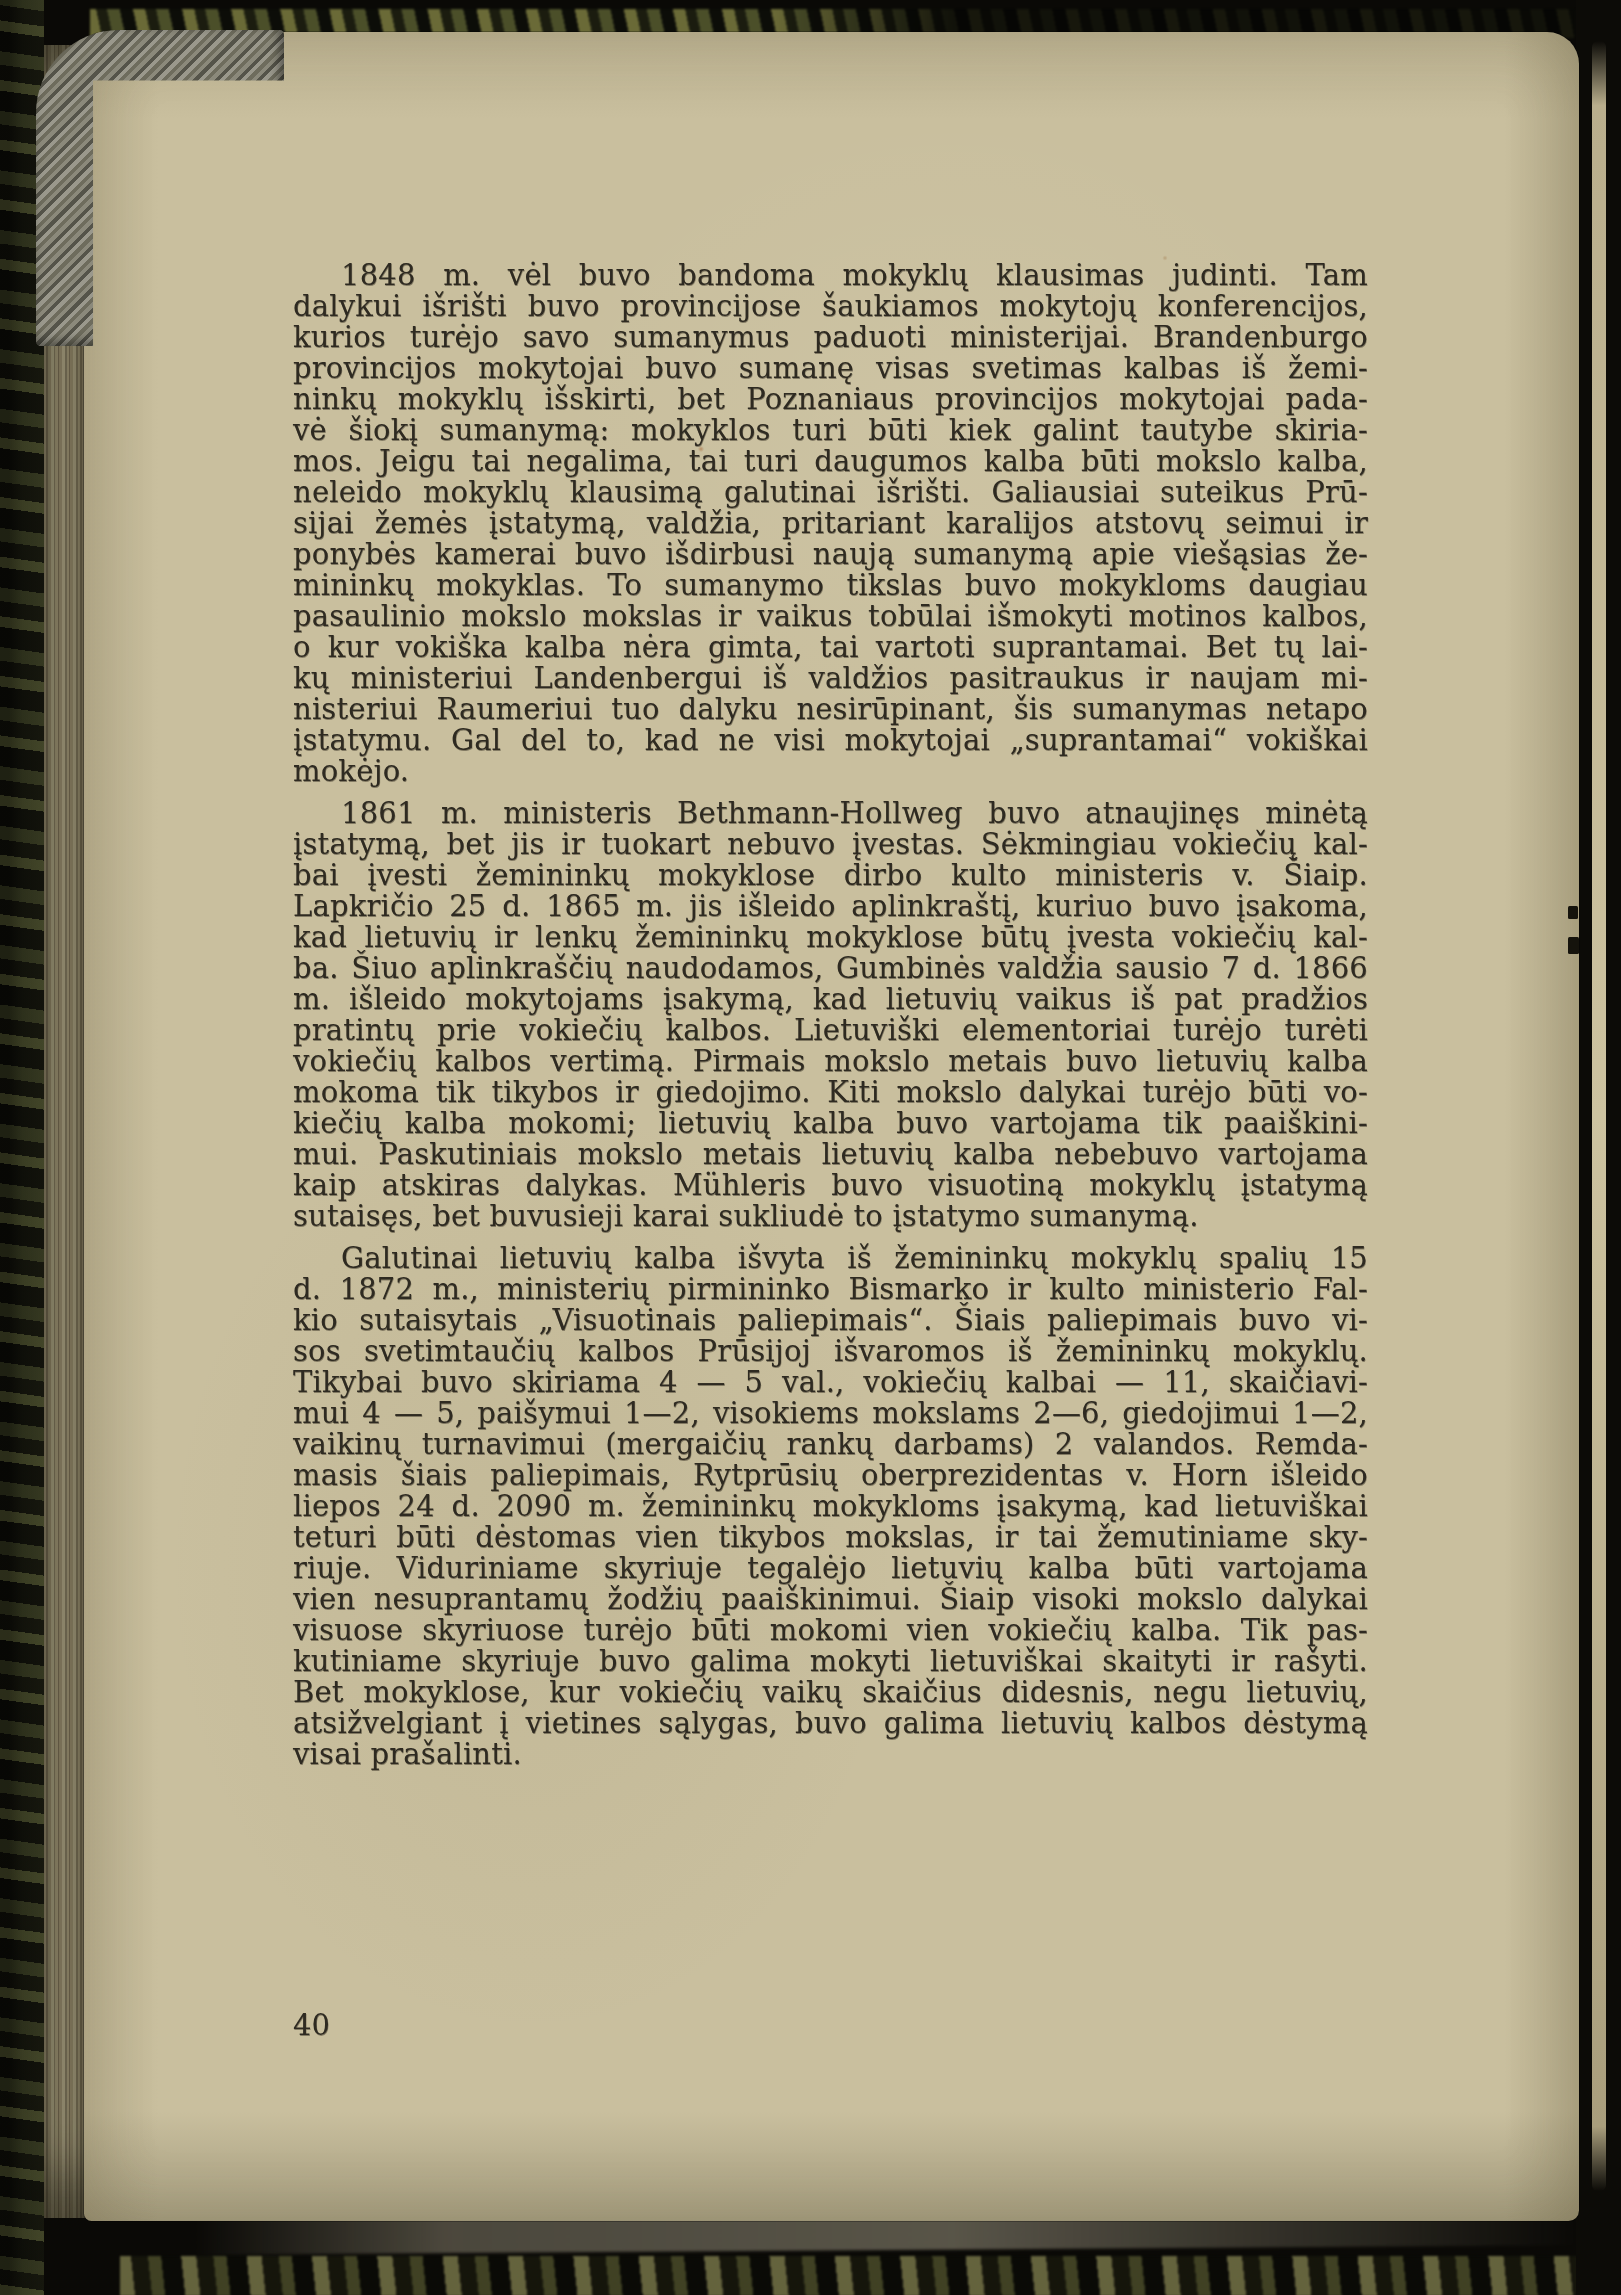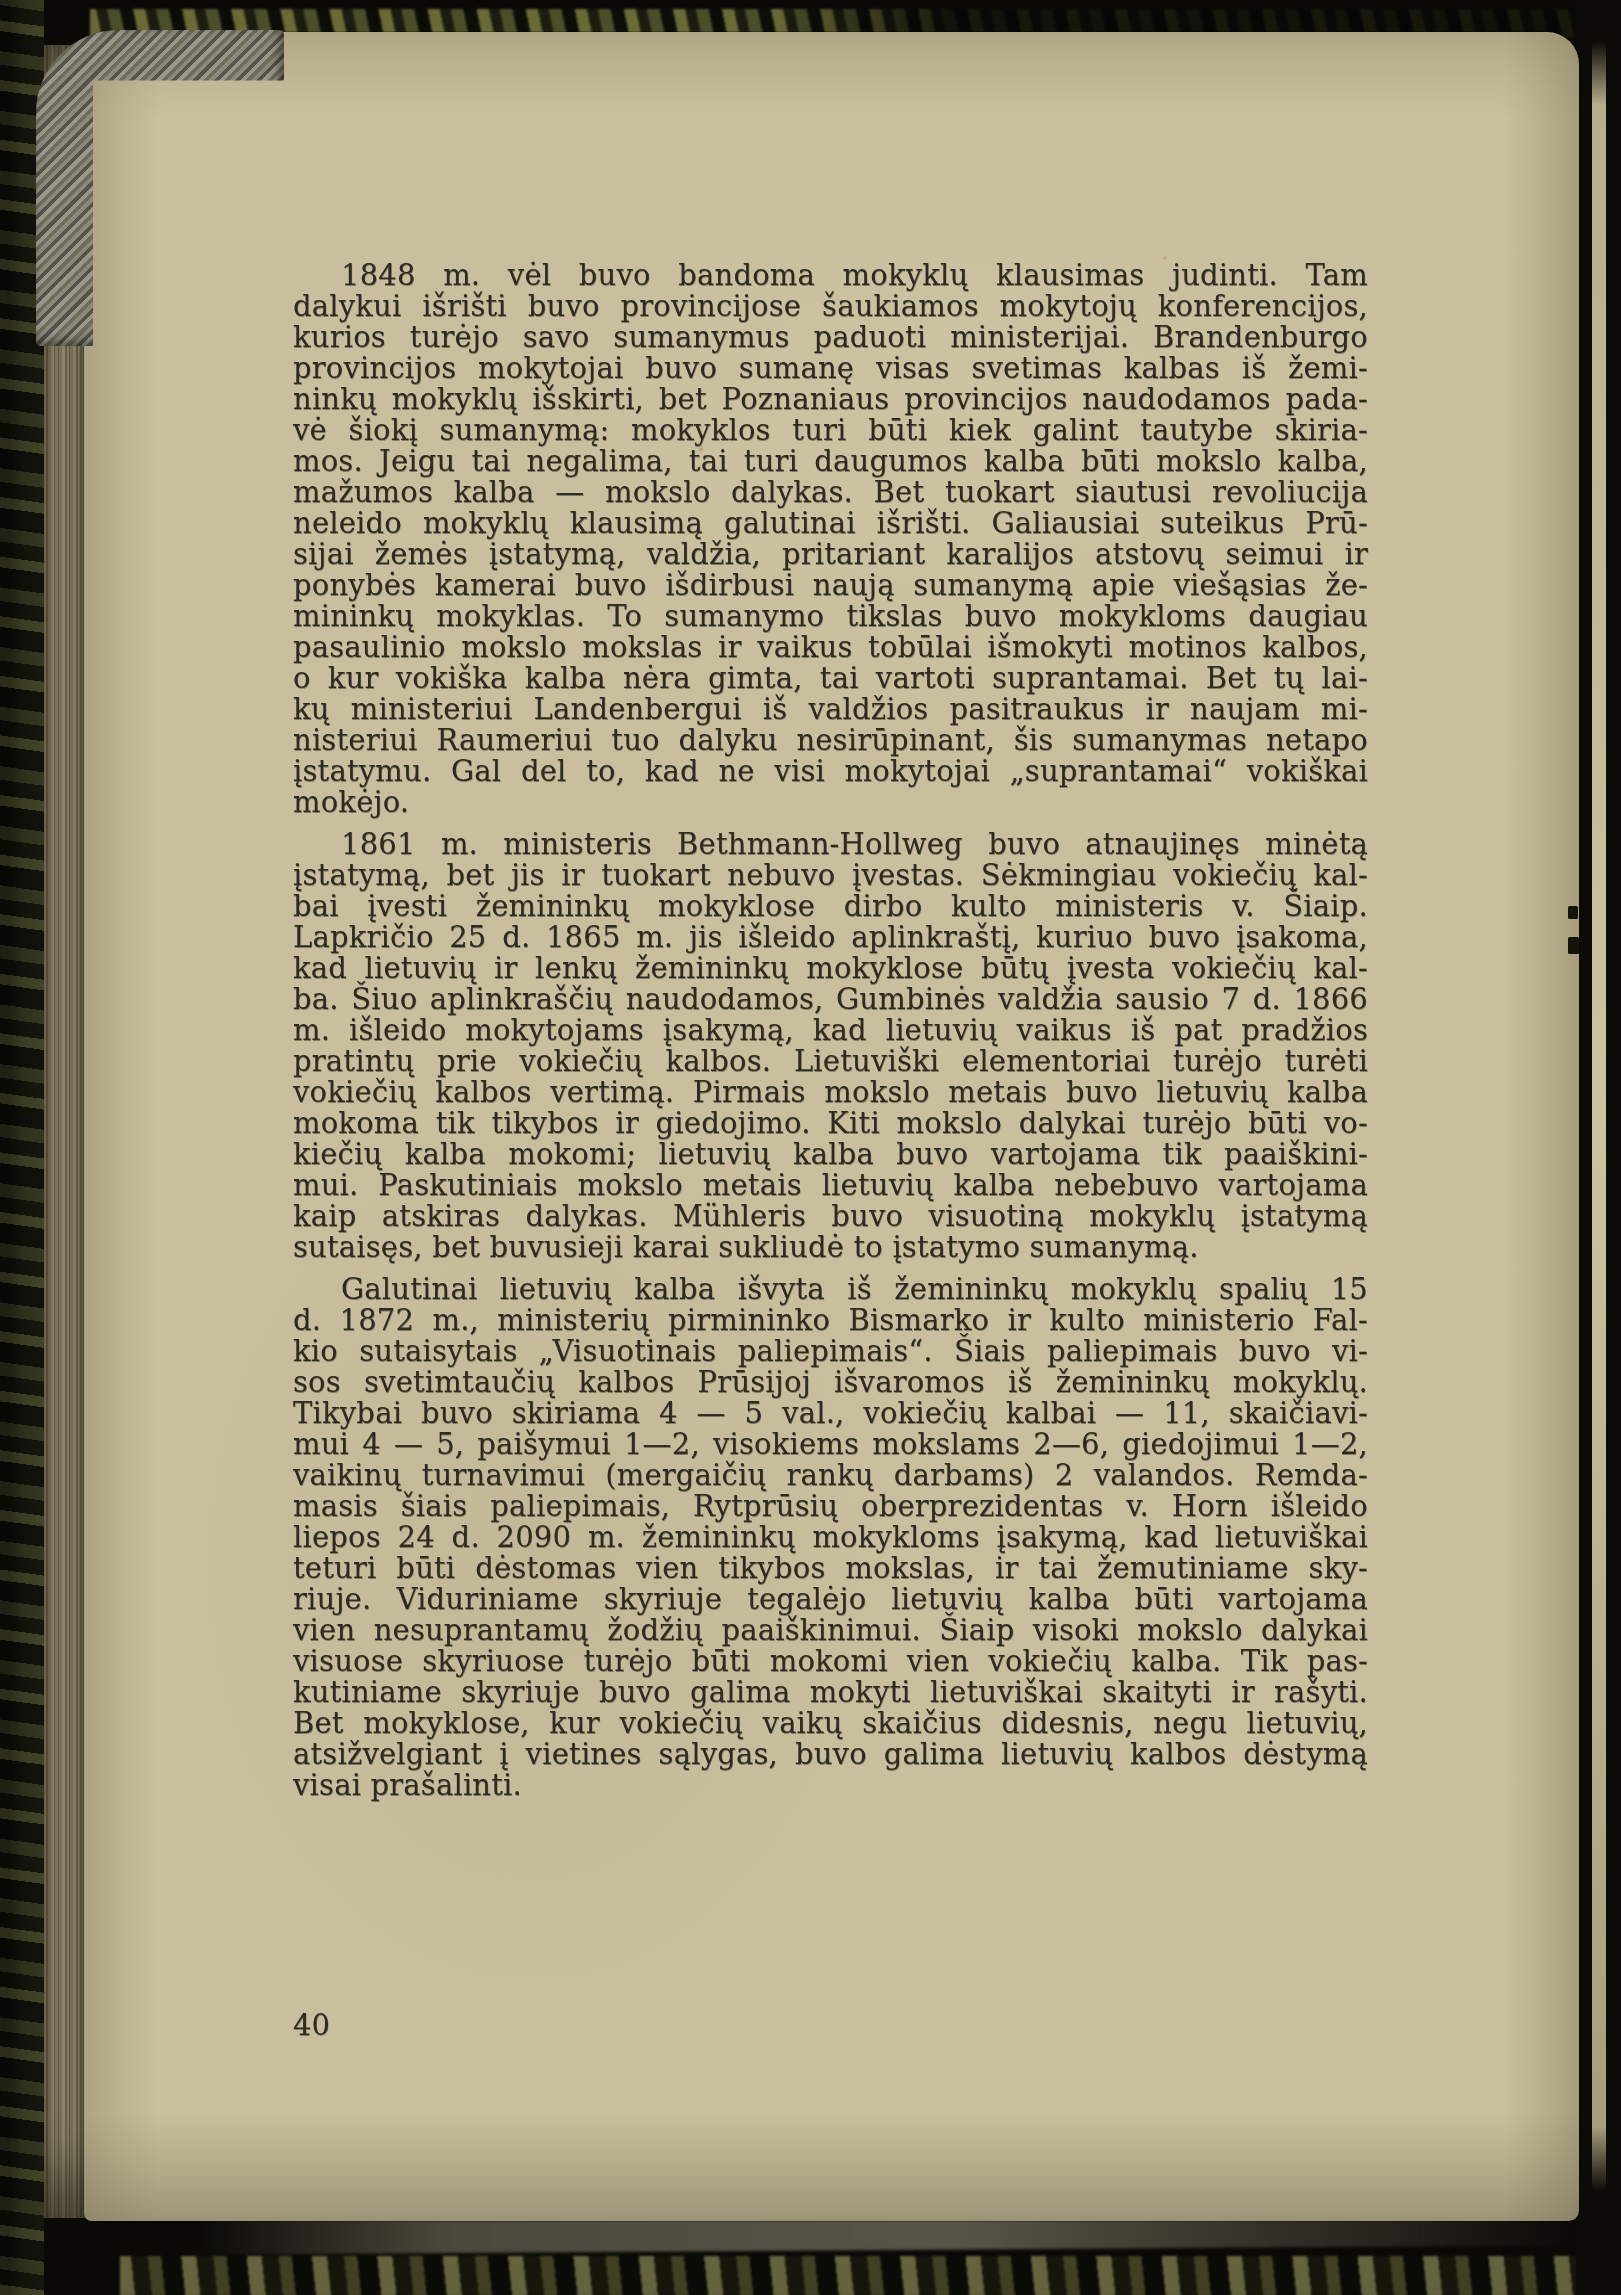--- a/index.html
+++ b/index.html
@@ -151,24 +151,23 @@
   <div class="page-stack-left"></div>
   <div class="page-stack-bottom"></div>
 
   <div class="paper">
     <div class="textblock">
         <div class="para">
           <div class="line first">1848 m. vėl buvo bandoma mokyklų klausimas judinti. Tam</div>
           <div class="line">dalykui išrišti buvo provincijose šaukiamos mokytojų konferencijos,</div>
           <div class="line">kurios turėjo savo sumanymus paduoti ministerijai. Brandenburgo</div>
           <div class="line">provincijos mokytojai buvo sumanę visas svetimas kalbas iš žemi-</div>
-          <div class="line">ninkų mokyklų išskirti, bet Poznaniaus provincijos naudodamos pada-</div>
+          <div class="line">ninkų mokyklų išskirti, bet Poznaniaus provincijos mokytojai pada-</div>
           <div class="line">vė šiokį sumanymą: mokyklos turi būti kiek galint tautybe skiria-</div>
           <div class="line">mos. Jeigu tai negalima, tai turi daugumos kalba būti mokslo kalba,</div>
-          <div class="line">mažumos kalba — mokslo dalykas. Bet tuokart siautusi revoliucija</div>
           <div class="line">neleido mokyklų klausimą galutinai išrišti. Galiausiai suteikus Prū-</div>
           <div class="line">sijai žemės įstatymą, valdžia, pritariant karalijos atstovų seimui ir</div>
           <div class="line">ponybės kamerai buvo išdirbusi naują sumanymą apie viešąsias že-</div>
           <div class="line">mininkų mokyklas. To sumanymo tikslas buvo mokykloms daugiau</div>
           <div class="line">pasaulinio mokslo mokslas ir vaikus tobūlai išmokyti motinos kalbos,</div>
           <div class="line">o kur vokiška kalba nėra gimta, tai vartoti suprantamai. Bet tų lai-</div>
           <div class="line">kų ministeriui Landenbergui iš valdžios pasitraukus ir naujam mi-</div>
           <div class="line">nisteriui Raumeriui tuo dalyku nesirūpinant, šis sumanymas netapo</div>
           <div class="line">įstatymu. Gal del to, kad ne visi mokytojai „suprantamai“ vokiškai</div>
           <div class="line last">mokėjo.</div>

